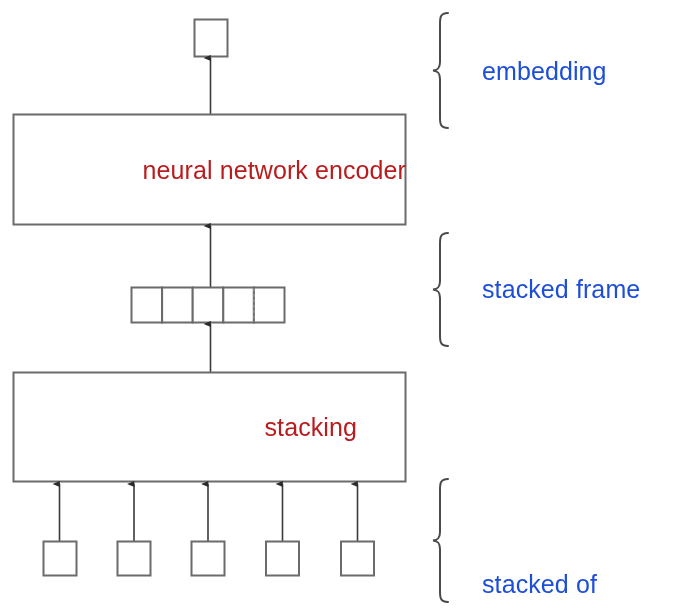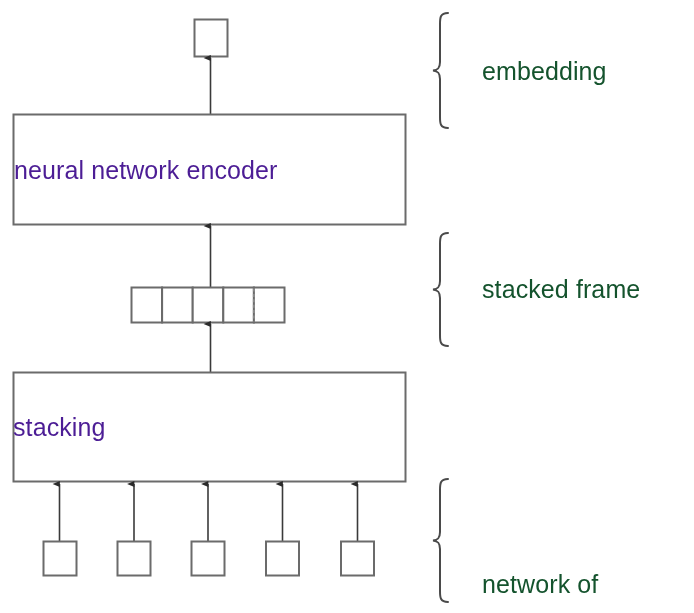--- a/index.html
+++ b/index.html
@@ -19,33 +19,33 @@
   }
   #diagram-svg {
     position: absolute;
     left: 0;
     top: 0;
     width: 694px;
     height: 613px;
   }
   .label {
     position: absolute;
-    color: #14532d;
+    color: #1d4ed8;
     font-family: "Liberation Sans", sans-serif;
     font-size: 25px;
     line-height: 1.22;
     white-space: pre;
     letter-spacing: 0.1px;
   }
   .box-label {
     position: absolute;
-    color: #4c1d95;
+    color: #b91c1c;
     font-family: "Liberation Sans", sans-serif;
     font-size: 25px;
-    text-align: left;
+    text-align: right;
     white-space: pre;
     letter-spacing: 0.1px;
   }
   #encoder-label {
     left: 14px;
     top: 156px;
     width: 392px;
   }
   #stacking-label {
     left: 13px;
@@ -144,17 +144,17 @@
 
   <div class="box-label" id="encoder-label">neural network encoder</div>
 
   <div class="box-label" id="stacking-label">stacking</div>
 
   <div class="label" id="embedding-label">embedding</div>
 
   <div class="label" id="stacked-frame-label">stacked frame</div>
 
   <div class="label" id="sequence-label">
-    <div>network of</div>
+    <div>stacked of</div>
     
   </div>
 
 </div>
 
 </body></html>

